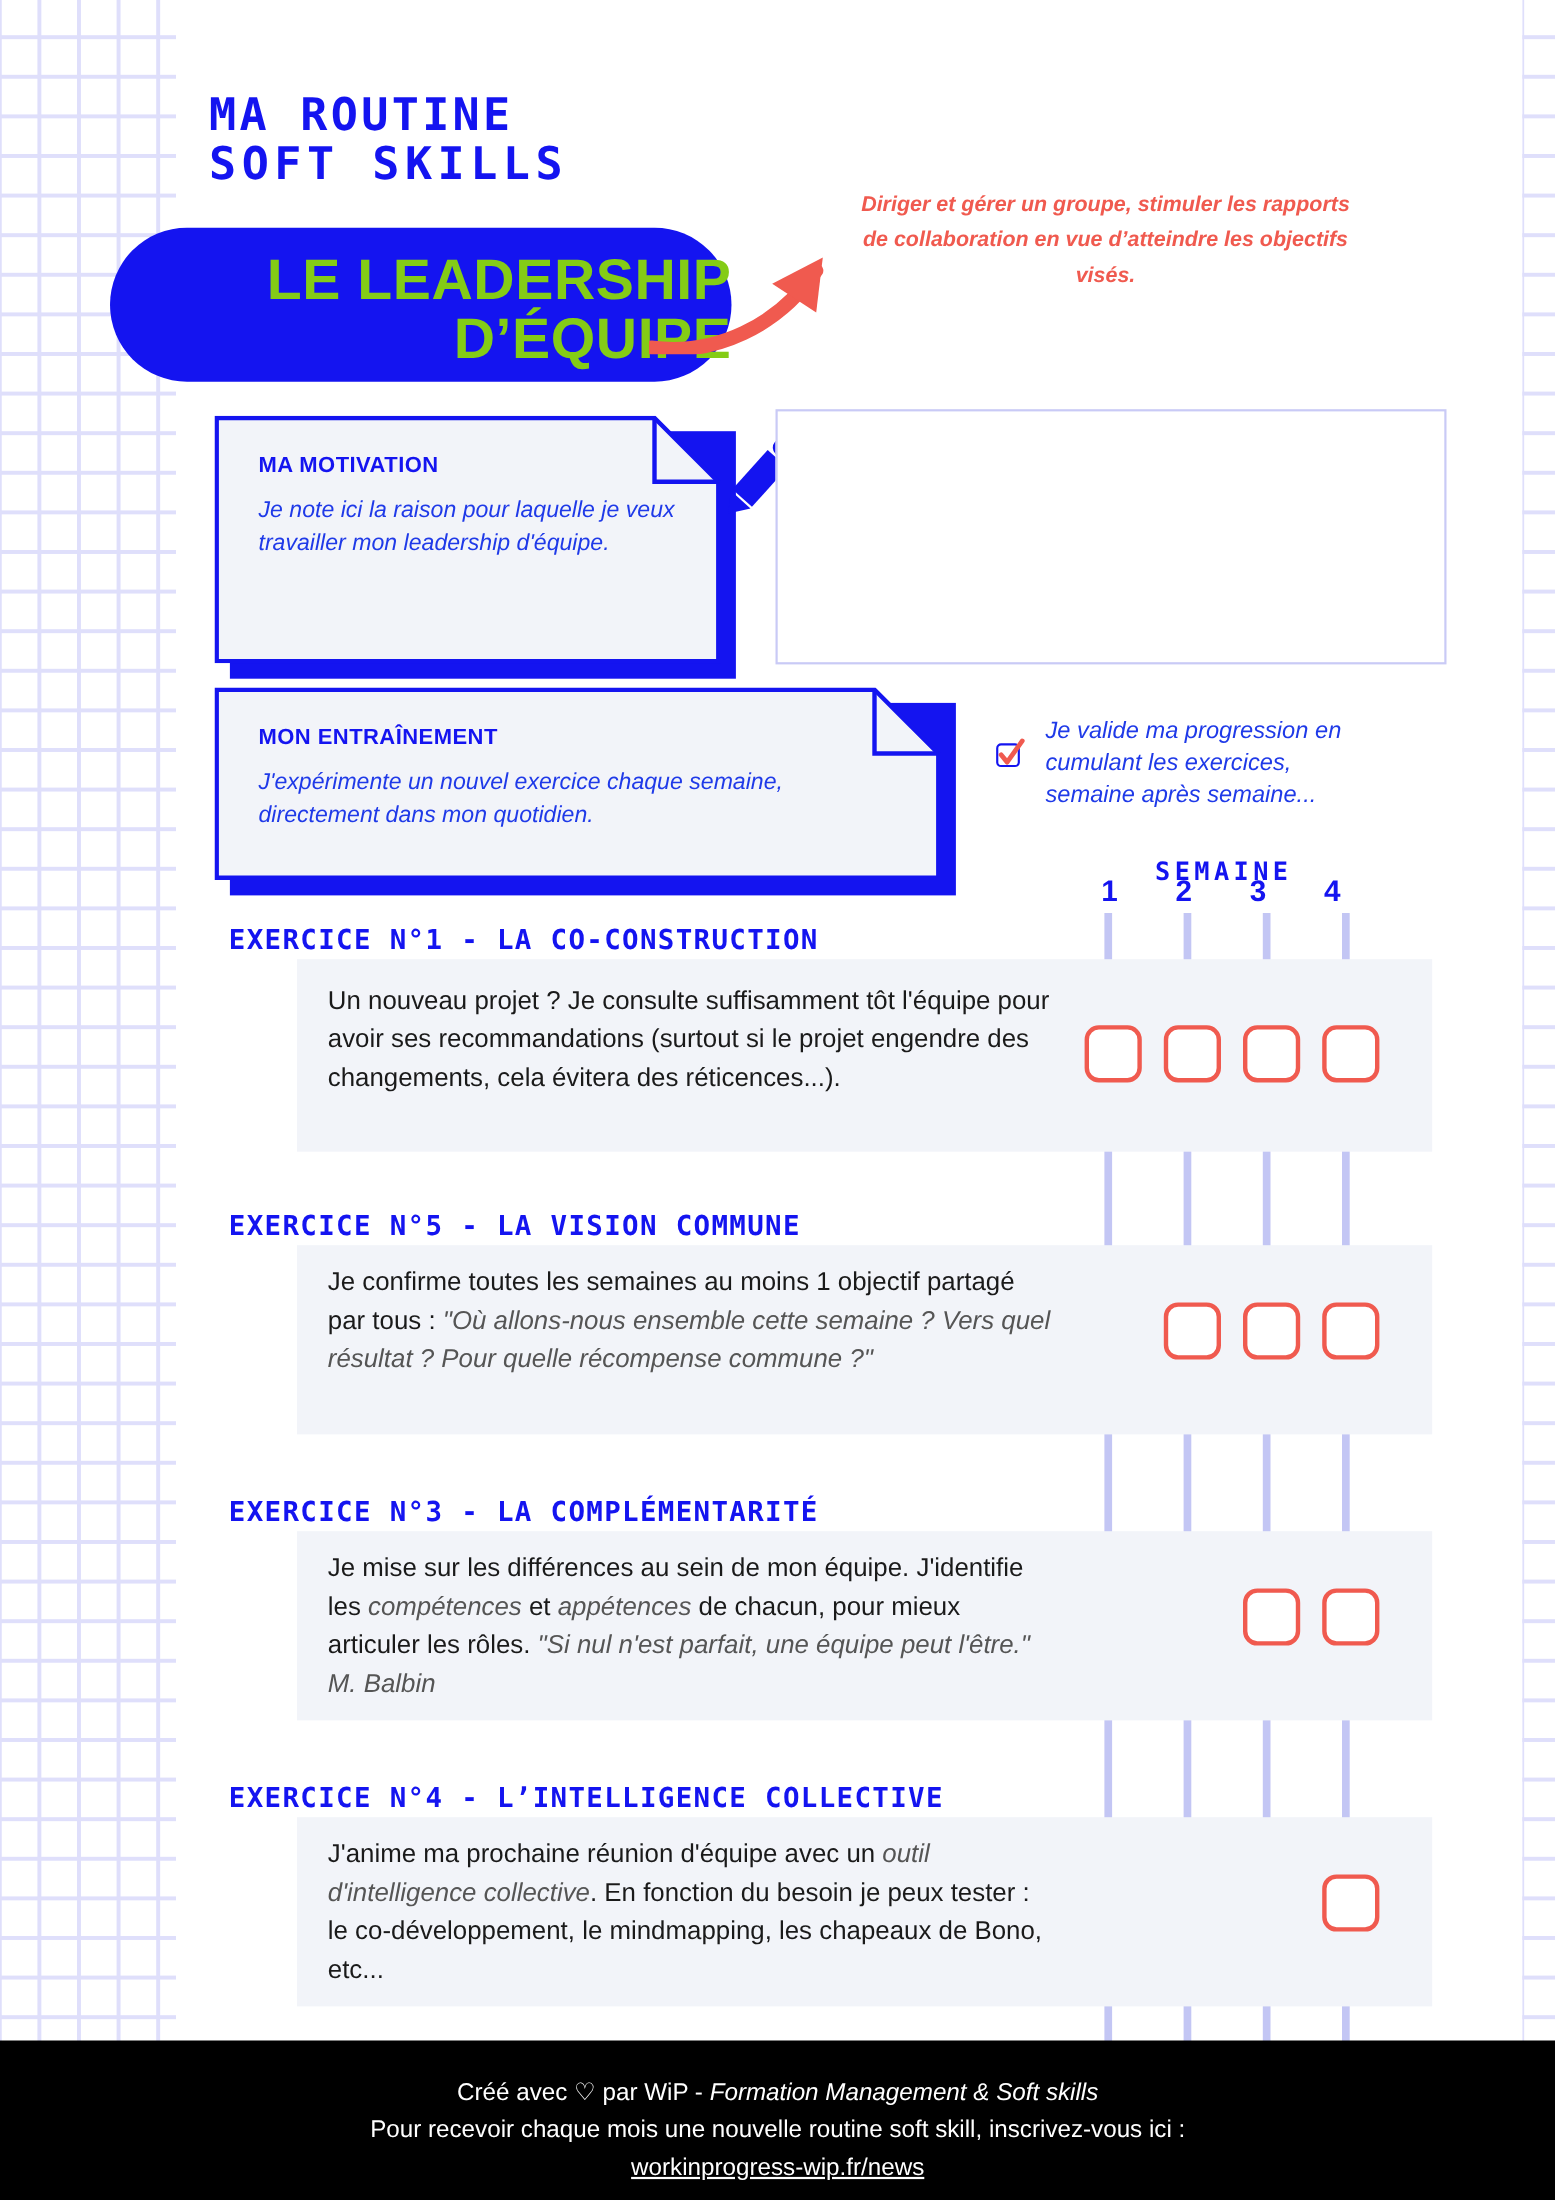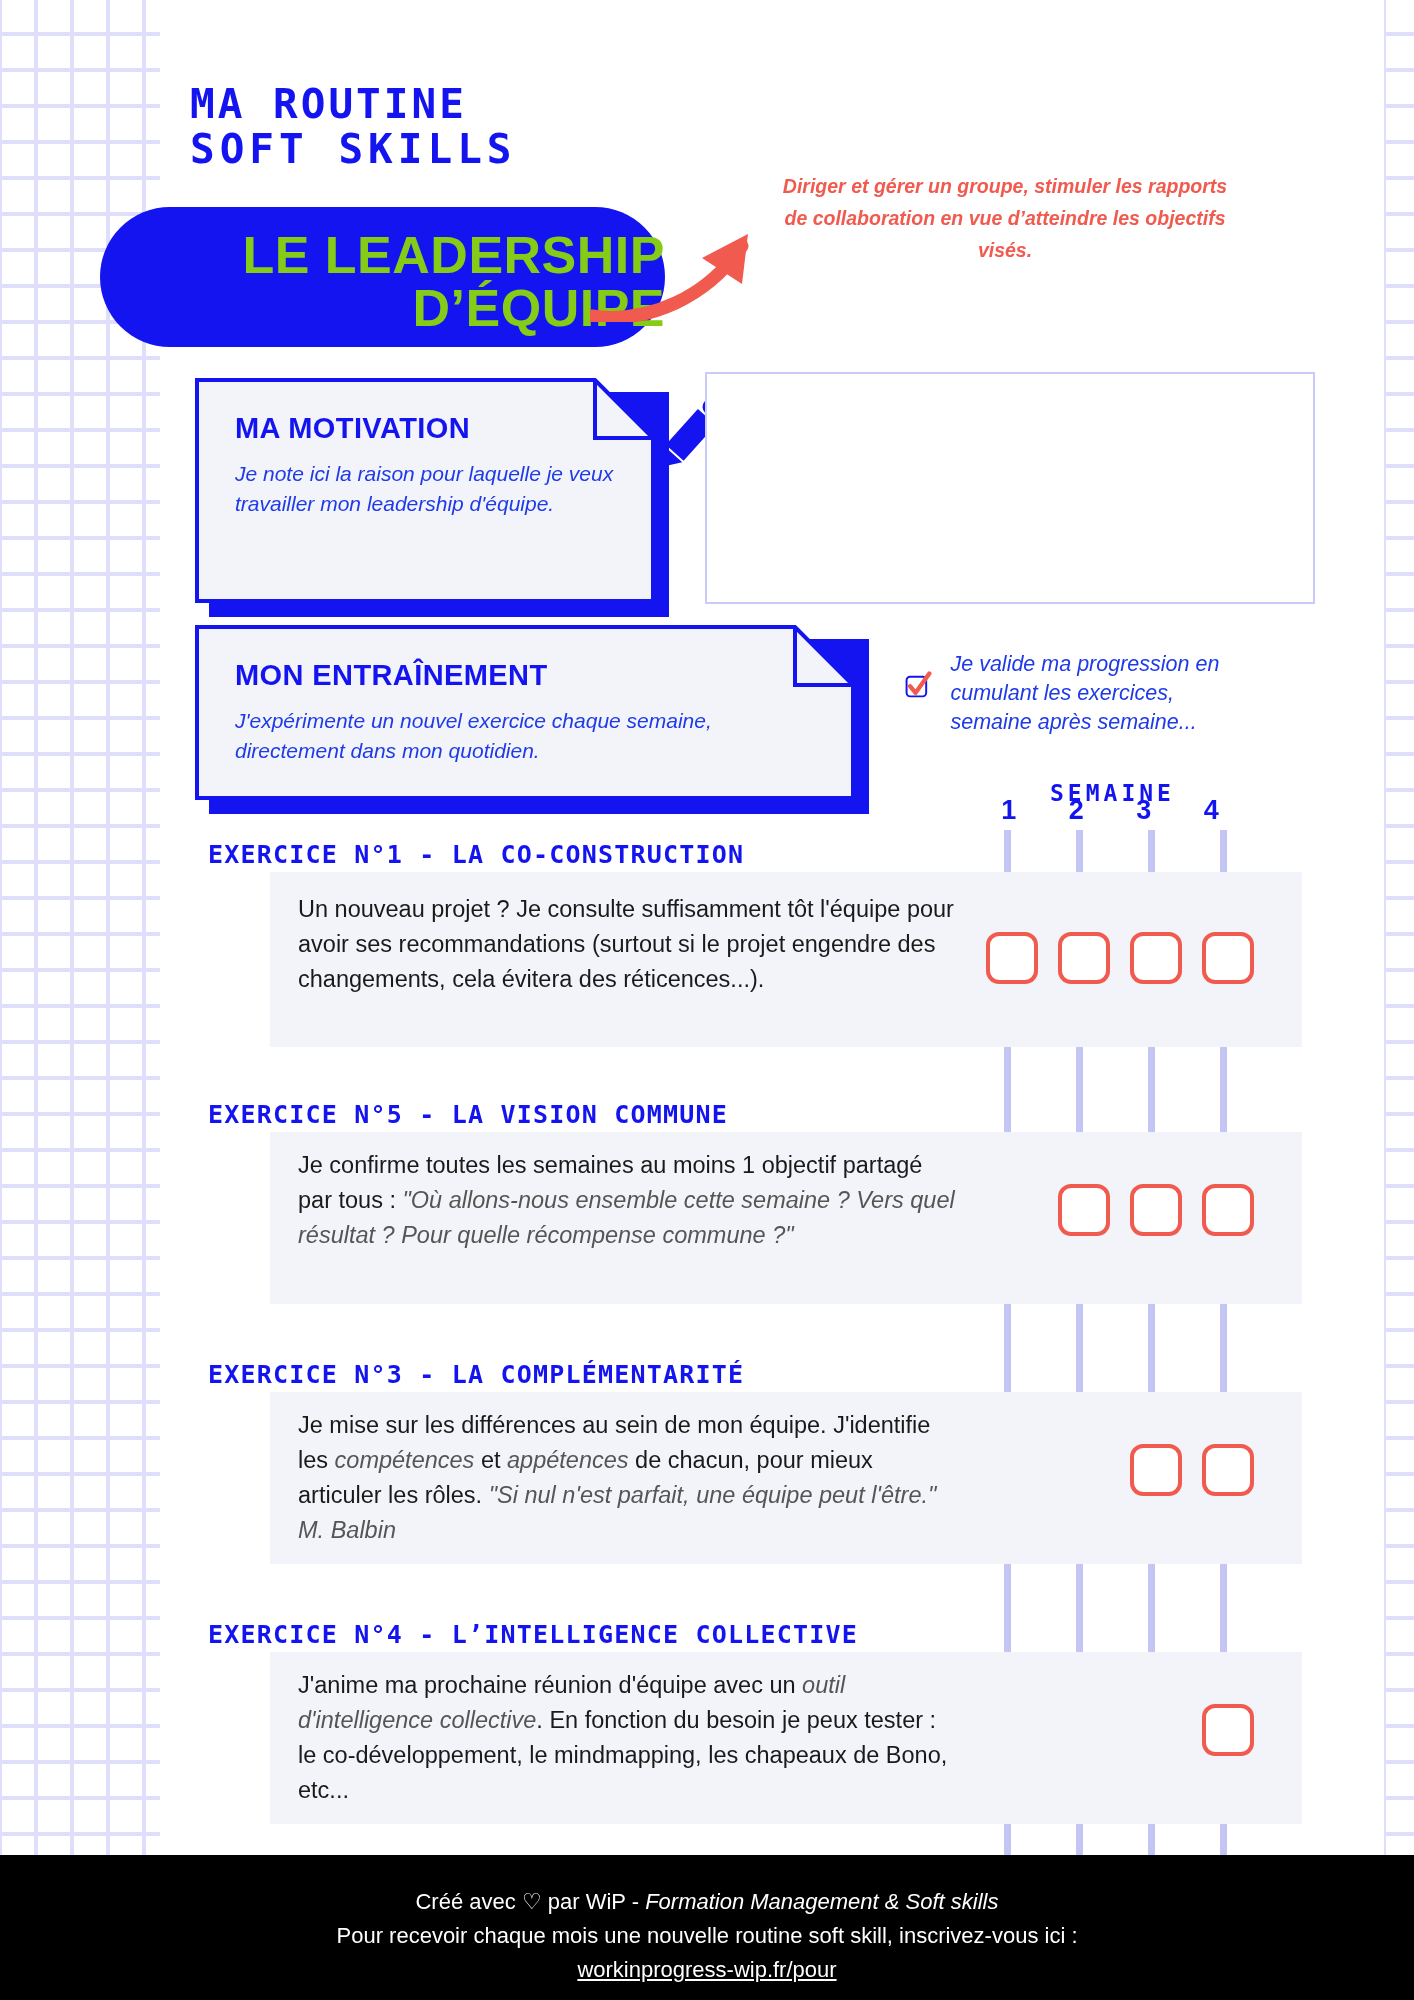--- a/index.html
+++ b/index.html
@@ -59,21 +59,21 @@
     background:#1414f0;
   }
   .card .body{
     position:absolute;left:0;top:0;width:100%;height:100%;
   }
   .card .inner{
     position:absolute;left:0;top:0;right:0;bottom:0;
     padding:34px 40px 0 40px;box-sizing:border-box;
   }
   .card-title{
-    color:#1414f0;font-size:29px;font-weight:bold;
+    color:#1414f0;font-size:20px;font-weight:bold;
     letter-spacing:.4px;margin:0 0 14px 0;
   }
   .card-desc{
     color:#1f3ae8;font-size:21px;line-height:30px;
     font-style:italic;
   }
   #motivation-card{left:195px;top:378px;width:460px;height:225px;}
   #note-box{
     position:absolute;left:705px;top:372px;width:610px;height:232px;
     border:2px solid #c9caf6;background:#ffffff;box-sizing:border-box;
@@ -243,14 +243,14 @@
 <div class="checkbox" style="left:1202px;top:1444px"></div>
 
 <div class="ex-title" style="top:1620px">EXERCICE N°4 - L’INTELLIGENCE COLLECTIVE</div>
 <div class="ex-band" style="top:1652px;height:172px"></div>
 <div class="ex-text" style="top:1668px"><span>J'anime ma prochaine réunion d'équipe avec un </span><i>outil d'intelligence collective</i><span>. En fonction du besoin je peux tester : le co-développement, le mindmapping, les chapeaux de Bono, etc...</span></div>
 <div class="checkbox" style="left:1202px;top:1704px"></div>
 
 <div id="footer">
   <div class="l1"><span>Créé avec </span><span class="heart">♡</span><span> par WiP - </span><i>Formation Management &amp; Soft skills</i></div>
   <div class="l2">Pour recevoir chaque mois une nouvelle routine soft skill, inscrivez-vous ici  :</div>
-  <div class="l3">workinprogress-wip.fr/pour</div>
+  <div class="l3">workinprogress-wip.fr/news</div>
 </div>
 
 </body></html>

